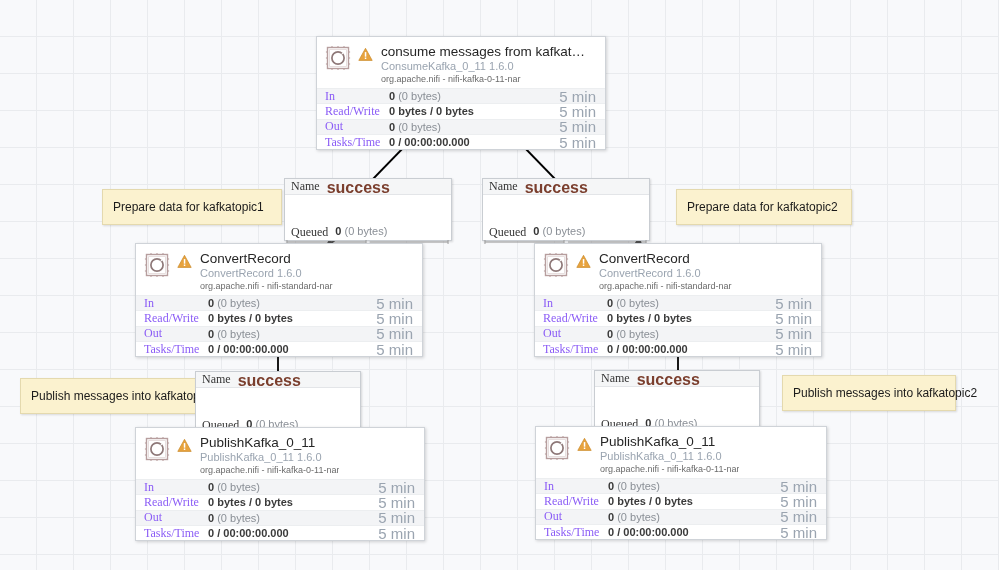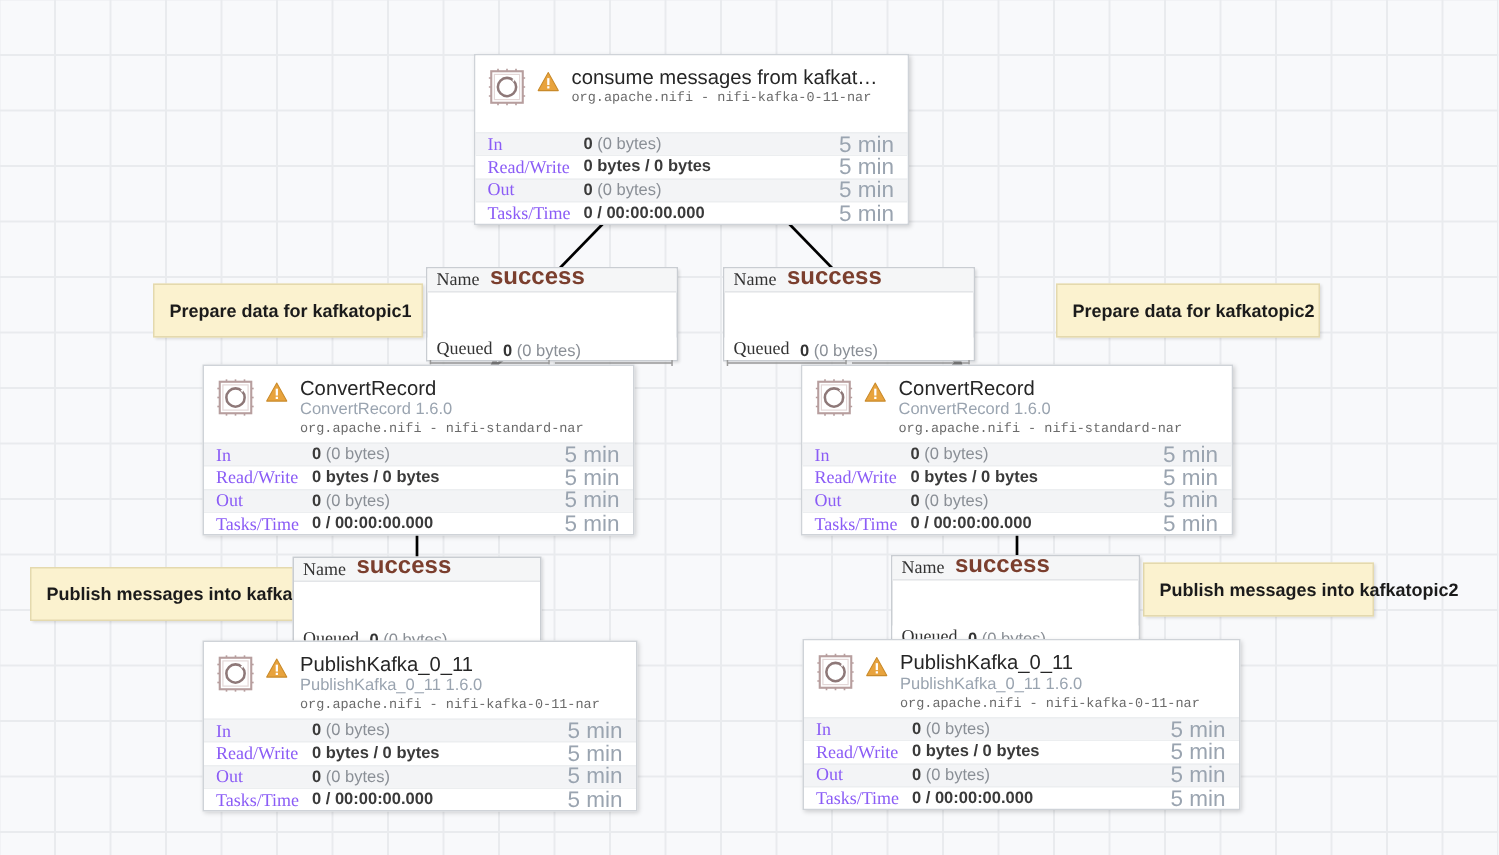--- a/index.html
+++ b/index.html
@@ -94,21 +94,20 @@
     margin-top: 1px;
     white-space: nowrap;
   }
 
   .proc-bundle {
     font-size: 9px;
     color: #6b6b6b;
     line-height: 11px;
     margin-top: 1px;
     white-space: nowrap;
-    font-family: Liberation Mono, monospace;
   }
 
   
   .stats { width: 100%; }
 
   .stat-row {
     display: flex;
     align-items: center;
     height: 15.3px;
     font-size: 11px;
@@ -150,21 +149,21 @@
   
   .connection {
     position: absolute;
     background: #ffffff;
     border: 1px solid #c9cdd2;
     box-shadow: 1px 1px 2px rgba(0,0,0,0.14);
   }
 
   .conn-row {
     display: flex;
-    align-items: flex-end;
+    align-items: flex-start;
     height: 15.5px;
     padding-left: 6px;
     white-space: nowrap;
   }
   .conn-row.top { background: #f5f6f7; border-bottom: 1px solid #e3e5e8; }
   .conn-row.bot { background: #ffffff; margin-top: 30px; }
 
   .conn-key {
     font-family: "Liberation Serif", serif;
     font-size: 12px;
@@ -199,21 +198,21 @@
     position: absolute;
     background: #fbf2cf;
     border: 1px solid #e4d9ae;
     box-shadow: 1px 1px 2px rgba(0,0,0,0.13);
     display: flex;
     align-items: center;
     padding-left: 10px;
   }
   .note-label span {
     font-size: 12px;
-    font-weight: bold;
+    font-weight: normal;
     color: #1b1b1b;
     white-space: nowrap;
   }
 </style>
 </head>
 <body>
 
 <div id="canvas">
 
   <svg id="svg-layer" viewBox="0 0 999 570" width="999" height="570">
@@ -282,20 +281,21 @@
       </div>
       <div class="warn-icon">
         <svg width="15" height="15" viewBox="0 0 15 15">
           <path d="M 7.5 1.3 L 14.2 13.4 L 0.8 13.4 Z" fill="#e8a33d" stroke="#c98a2a" stroke-width="0.7" stroke-linejoin="round"></path>
           <rect x="6.8" y="5.1" width="1.5" height="4.6" fill="#ffffff"></rect>
           <rect x="6.8" y="10.5" width="1.5" height="1.5" fill="#ffffff"></rect>
         </svg>
       </div>
       <div class="proc-titles">
         <div class="proc-name">consume messages from kafkat…</div>
+        <div class="proc-type">ConsumeKafka_0_11 1.6.0</div>
         <div class="proc-bundle">org.apache.nifi - nifi-kafka-0-11-nar</div>
       </div>
     </div>
     <div class="stats">
       <div class="stat-row odd">
         <div class="stat-label">In</div>
         <div class="stat-value"><span>0</span><span class="muted"> (0 bytes)</span></div>
         <div class="stat-time">5 min</div>
       </div>
       <div class="stat-row even">
@@ -349,21 +349,21 @@
       <line x1="82" y1="0" x2="82" y2="4" stroke="#9a9a9a" stroke-width="1"></line>
       <line x1="86" y1="2" x2="165" y2="2" stroke="#9a9a9a" stroke-width="1"></line>
       <line x1="165" y1="0" x2="165" y2="4" stroke="#9a9a9a" stroke-width="1"></line>
     </svg>
   </div>
 
   <div class="note-label" style="left:102px; top:189px; width:180px; height:36px;">
     <span>Prepare data for kafkatopic1</span>
   </div>
 
-  <div class="note-label" style="left:704px; top:189px; width:176px; height:36px;">
+  <div class="note-label" style="left:676px; top:189px; width:176px; height:36px;">
     <span>Prepare data for kafkatopic2</span>
   </div>
 
   <div class="processor" style="left:135px; top:243px; width:288px;">
     <div class="proc-head">
       <div class="proc-icon">
         <svg width="26" height="26" viewBox="0 0 26 26">
           <rect x="2.5" y="2.5" width="21" height="21" fill="#ffffff" stroke="#b79e9e" stroke-width="1.4"></rect>
           <rect x="4.6" y="4.6" width="16.8" height="16.8" fill="none" stroke="#e3d7d7" stroke-width="0.8"></rect>
           <circle cx="13" cy="13" r="6.1" fill="none" stroke="#8e7878" stroke-width="1.7"></circle>
@@ -479,21 +479,21 @@
         <div class="stat-value">0 / 00:00:00.000</div>
         <div class="stat-time">5 min</div>
       </div>
     </div>
   </div>
 
   <div class="note-label" style="left:20px; top:378px; width:176px; height:36px;">
     <span>Publish messages into kafkatopic1</span>
   </div>
 
-  <div class="note-label" style="left:762px; top:375px; width:154px; height:36px;">
+  <div class="note-label" style="left:782px; top:375px; width:174px; height:36px;">
     <span>Publish messages into kafkatopic2</span>
   </div>
 
   <div class="connection" style="left:195px; top:371px; width:166px;">
     <div class="conn-row top">
       <span class="conn-key">Name</span>
       <span class="conn-val">success</span>
     </div>
     <div class="conn-row bot">
       <span class="conn-key">Queued</span>

